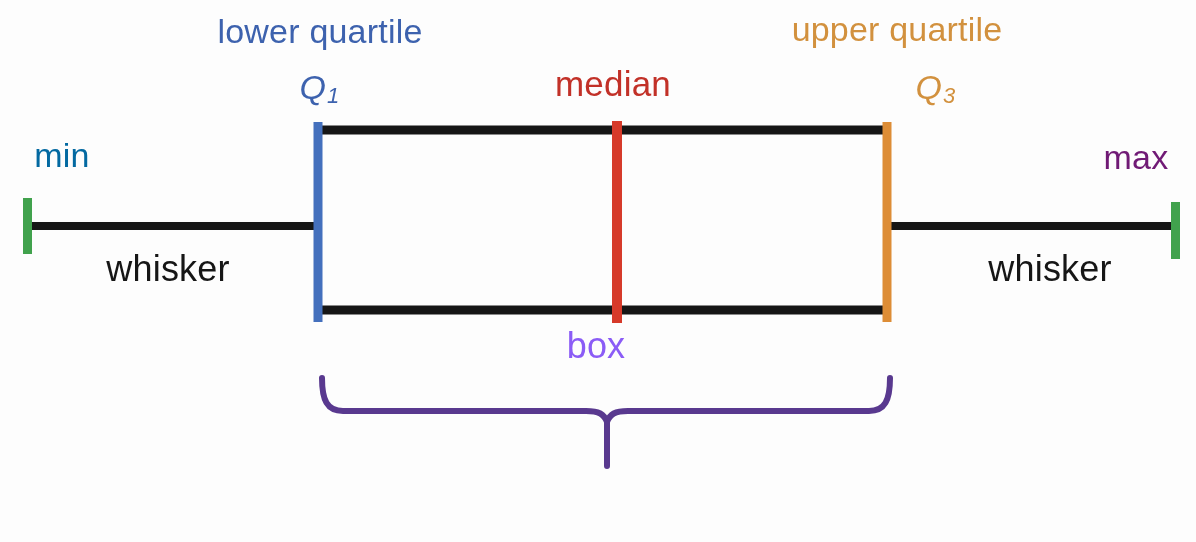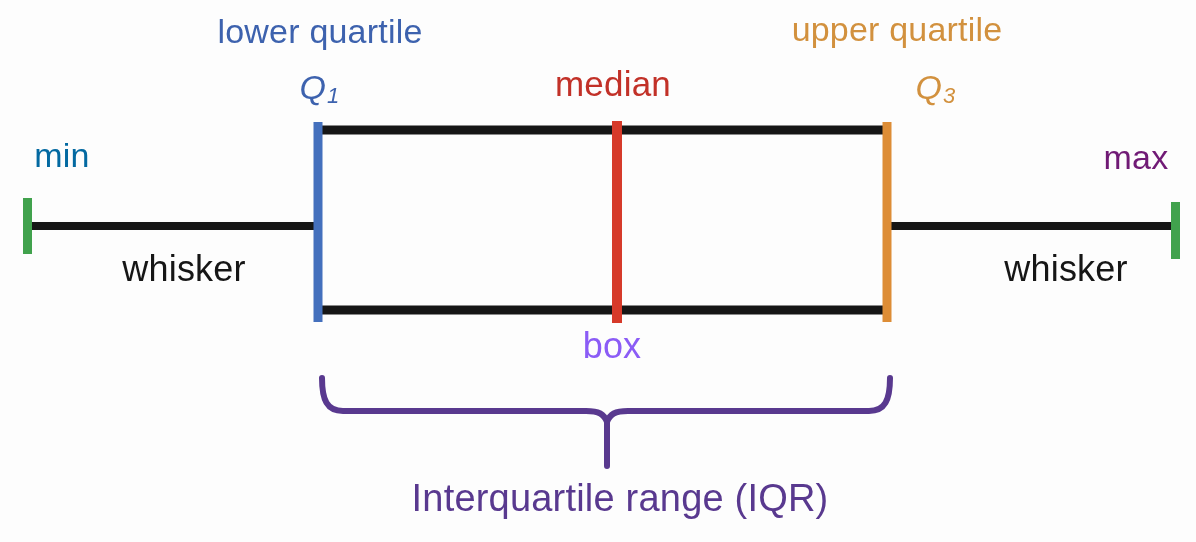--- a/index.html
+++ b/index.html
@@ -21,21 +21,21 @@
     top: 0;
   }
   .lbl {
     position: absolute;
     white-space: nowrap;
     transform: translateX(-50%);
     line-height: 1.05;
     font-size: 34px;
     letter-spacing: 0.2px;
   }
-  .lbl.black { font-size: 36px; margin-left: 16px; }
+  .lbl.black { font-size: 36px; }
   .lbl.qsym  { font-style: italic; font-size: 34px; }
   .lbl.qsym sub { font-size: 22px; font-style: italic; vertical-align: baseline; position: relative; top: 4px; left: 1px; }
   .lbl.iqr   { font-size: 38px; }
   .lbl.median { font-size: 35px; }
 </style>
 </head>
 <body>
 
 <div class="stage">
 
@@ -66,14 +66,13 @@
   <div class="lbl qsym" style="left: 887px; top: 70px; color: rgb(210, 145, 62); margin-left: 48px;"><span>Q</span><sub>3</sub></div>
 
   <div class="lbl" style="left: 62px; top: 138px; color: #0369a1;">min</div>
   <div class="lbl" style="left: 1136px; top: 140px; color: #701a75;">max</div>
 
   <div class="lbl black" style="left: 168px; top: 250px; color: rgb(22, 22, 22);">whisker</div>
   <div class="lbl black" style="left: 1050px; top: 250px; color: rgb(22, 22, 22);">whisker</div>
 
   <div class="lbl black" style="left: 596px; top: 327px; color: #8b5cf6;">box</div>
 
-  <div class="lbl iqr" style="left: 620px; top: 479px; color: rgb(89, 57, 143);">Interquartile range (IQR)</div>
 </div>
 
 </body></html>

